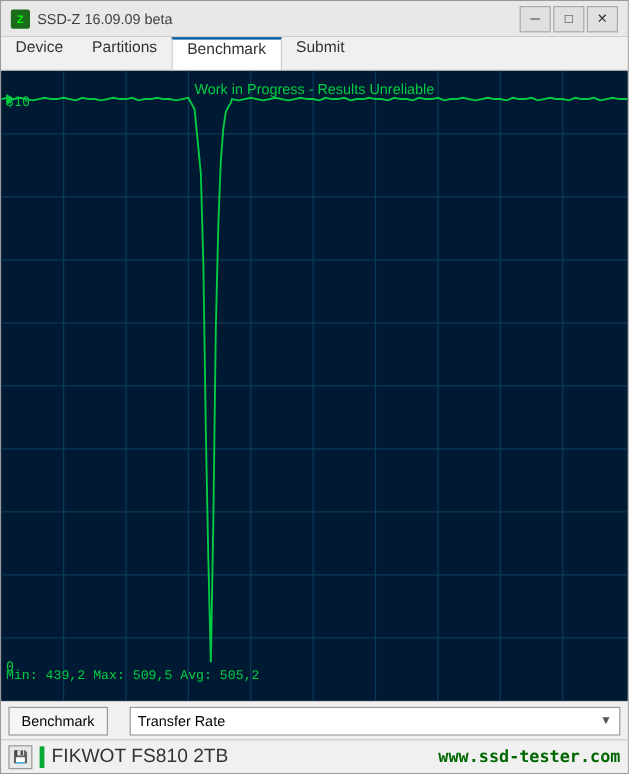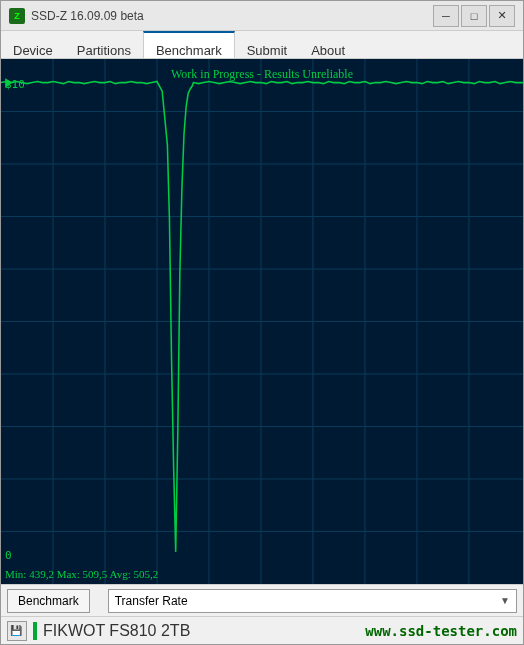--- a/index.html
+++ b/index.html
@@ -75,21 +75,21 @@
       background: #f0f0f0;
       border-bottom: 1px solid #ccc;
       height: 28px;
       display: flex;
       align-items: stretch;
     }
 
     .menu-item {
       padding: 0 12px;
       display: flex;
-      align-items: flex-end;
+      align-items: flex-start;
       cursor: pointer;
       font-size: 13px;
       color: #333;
       position: relative;
     }
     .menu-item.active {
       background: #fff;
       border-top: 2px solid #005a9e;
       border-left: 1px solid #ccc;
       border-right: 1px solid #ccc;
@@ -119,31 +119,31 @@
     .chart-label-top { top: 4px; left: 4px; margin-top: 15px; }
     .chart-label-bottom { bottom: 22px; left: 4px; }
 
     .chart-watermark {
       position: absolute;
       top: 8px;
       left: 50%;
       transform: translateX(-50%);
       color: #00cc44;
       font-size: 12px;
-      font-family: Liberation Serif, serif;
+      font-family: Liberation Sans, sans-serif;
       white-space: nowrap;
     }
 
     .chart-stats {
       position: absolute;
-      bottom: 4px;
+      bottom: 14px;
       left: 4px;
       color: #00cc44;
       font-size: 11px;
-      font-family: Liberation Serif, serif;
+      font-family: Liberation Mono, monospace;
     }
 
     
     .bottom-controls {
       height: 32px;
       background: #f0f0f0;
       border-top: 1px solid #ccc;
       display: flex;
       align-items: center;
       padding: 3px 6px;
@@ -236,23 +236,20 @@
       <span>Device</span>
     </div>
     <div class="menu-item">
       <span>Partitions</span>
     </div>
     <div class="menu-item active">
       <span>Benchmark</span>
     </div>
     <div class="menu-item">
       <span>Submit</span>
-    </div>
-    <div class="menu-item">
-      <span>About</span>
     </div>
   </div>
 
   <div class="chart-container">
 
     <span class="chart-label-y chart-label-top">$10</span>
     <span class="chart-watermark">Work in Progress - Results Unreliable</span>
     <span class="chart-label-y chart-label-bottom">0</span>
 
     <svg class="chart-canvas" xmlns="http://www.w3.org/2000/svg" viewBox="0 0 502 490" preserveAspectRatio="none">

